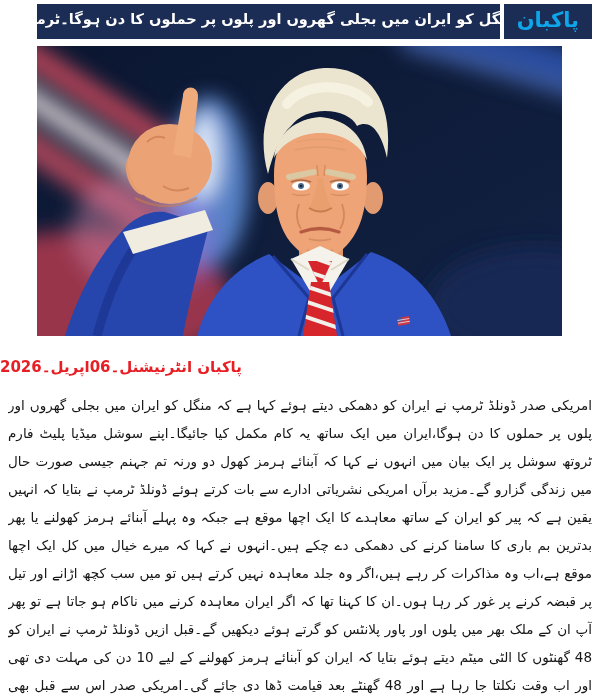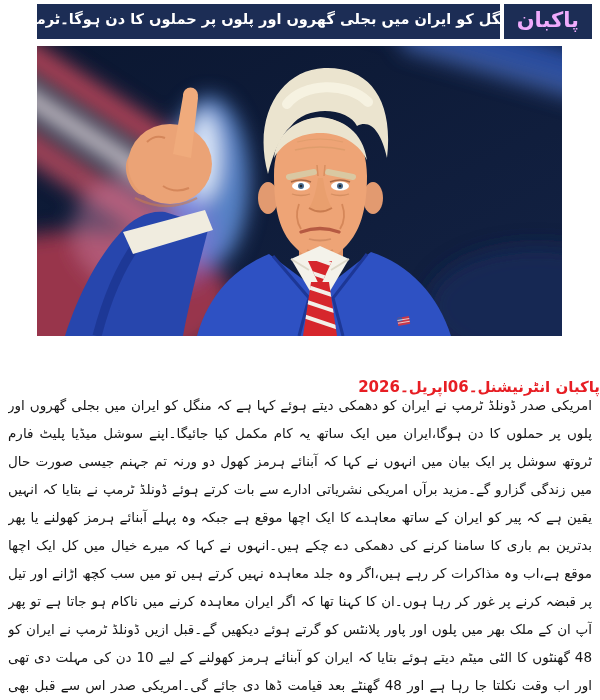--- a/index.html
+++ b/index.html
@@ -21,21 +21,21 @@
     height: 35px;
     background: #1c2d55;
     display: flex;
     align-items: stretch;
   }
   .brand {
     display: flex;
     align-items: center;
     justify-content: center;
     padding: 0 13px 4px 13px;
-    color: #f0abfc;
+    color: #0ea5e9;
     font-size: 21px;
     font-weight: bold;
   }
   .topbar-divider {
     width: 4px;
     background: #ffffff;
   }
   .headline {
     flex: 1;
     display: flex;
@@ -57,25 +57,24 @@
     height: 290px;
     overflow: hidden;
     background: #0d1a36;
   }
   
   .dateline {
     position: absolute;
     top: 358px;
     left: 0;
     width: 100%;
-    text-align: right;
+    text-align: left;
     color: #e71e24;
     font-size: 15px;
     font-weight: bold;
-    margin-top: 20px;
   }
   
   .body-text {
     position: absolute;
     top: 391px;
     left: 8px;
     right: 8px;
     direction: rtl;
     text-align: justify;
     color: #161616;

